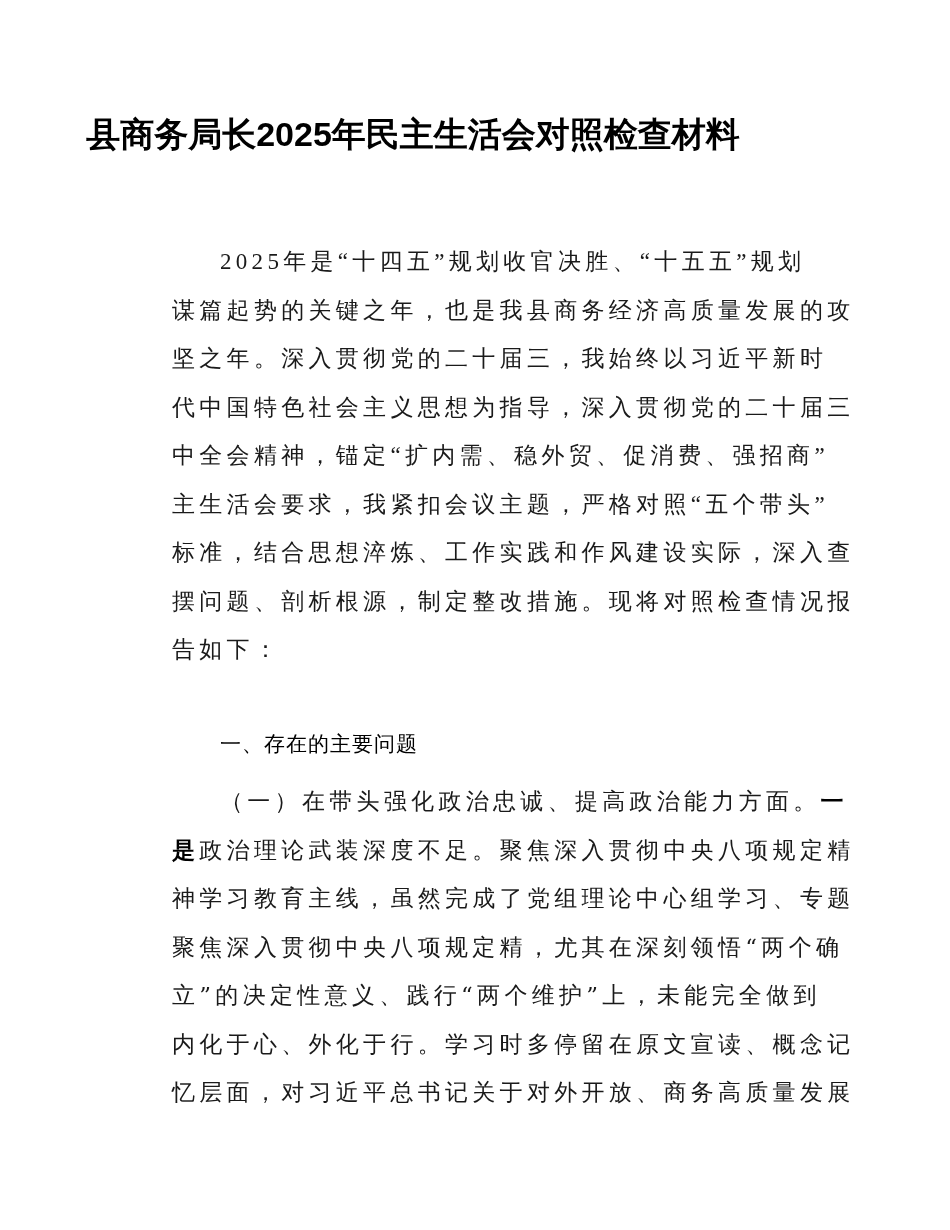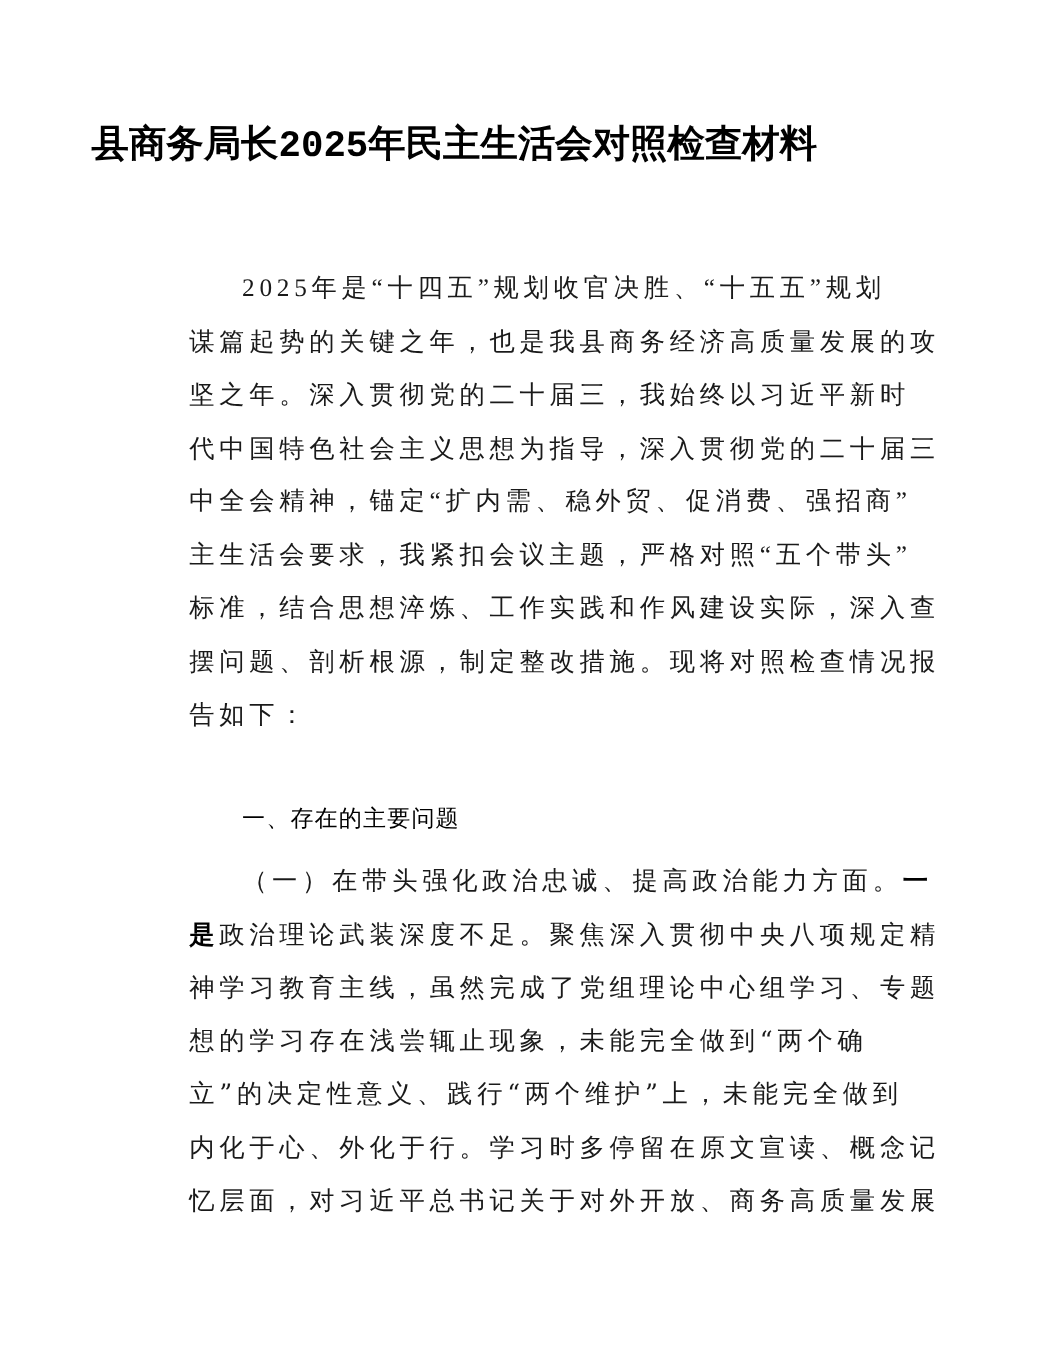--- a/index.html
+++ b/index.html
@@ -1,19 +1,19 @@
 <!DOCTYPE html>
 <html><head>
 <meta charset="utf-8">
 <style>
   html, body { margin: 0; padding: 0; background: #ffffff; }
   body { width: 950px; height: 1230px; position: relative; overflow: hidden;
          font-family: "DejaVu Serif", "Liberation Serif", serif; color: #111; }
   .title { position: absolute; left: 0; top: 108px; width: 826px; text-align: center;
-           font-family: Liberation Mono, monospace; font-weight: bold;
+           font-family: Liberation Sans, sans-serif; font-weight: bold;
            font-size: 34px; letter-spacing: 0px; color: #000; line-height: 52px; }
   .body { position: absolute; left: 172px; top: 238px; width: 640px; font-family: Liberation Serif, serif; }
   .line { display: block; height: 48.5px; line-height: 48.5px; font-size: 23px;
           letter-spacing: 4.3px; white-space: nowrap; color: #1a1a1a; }
   .indent { padding-left: 48px; }
   .heading { position: absolute; left: 220px; top: 720px; font-family: "DejaVu Sans", "Liberation Sans", sans-serif;
              font-size: 21px; line-height: 48px; color: #000; letter-spacing: 1px; }
   .body2 { position: absolute; left: 172px; top: 777px; width: 640px; }
   .bold { font-family: "DejaVu Sans", "Liberation Sans", sans-serif; font-weight: bold; color: #000; }
 </style>
@@ -33,17 +33,17 @@
   <span class="line">摆问题、剖析根源，制定整改措施。现将对照检查情况报</span>
   <span class="line">告如下：</span>
 </div>
 
 <div class="heading">一、存在的主要问题</div>
 
 <div class="body2">
   <span class="line indent"><span>（一）在带头强化政治忠诚、提高政治能力方面。</span><span class="bold">一</span></span>
   <span class="line"><span class="bold">是</span><span>政治理论武装深度不足。聚焦深入贯彻中央八项规定精</span></span>
   <span class="line">神学习教育主线，虽然完成了党组理论中心组学习、专题</span>
-  <span class="line">想的学习存在浅尝辄止现象，未能完全做到“两个确</span>
+  <span class="line">聚焦深入贯彻中央八项规定精，尤其在深刻领悟“两个确</span>
   <span class="line">立”的决定性意义、践行“两个维护”上，未能完全做到</span>
   <span class="line">内化于心、外化于行。学习时多停留在原文宣读、概念记</span>
   <span class="line">忆层面，对习近平总书记关于对外开放、商务高质量发展</span>
 </div>
 
 </body></html>

